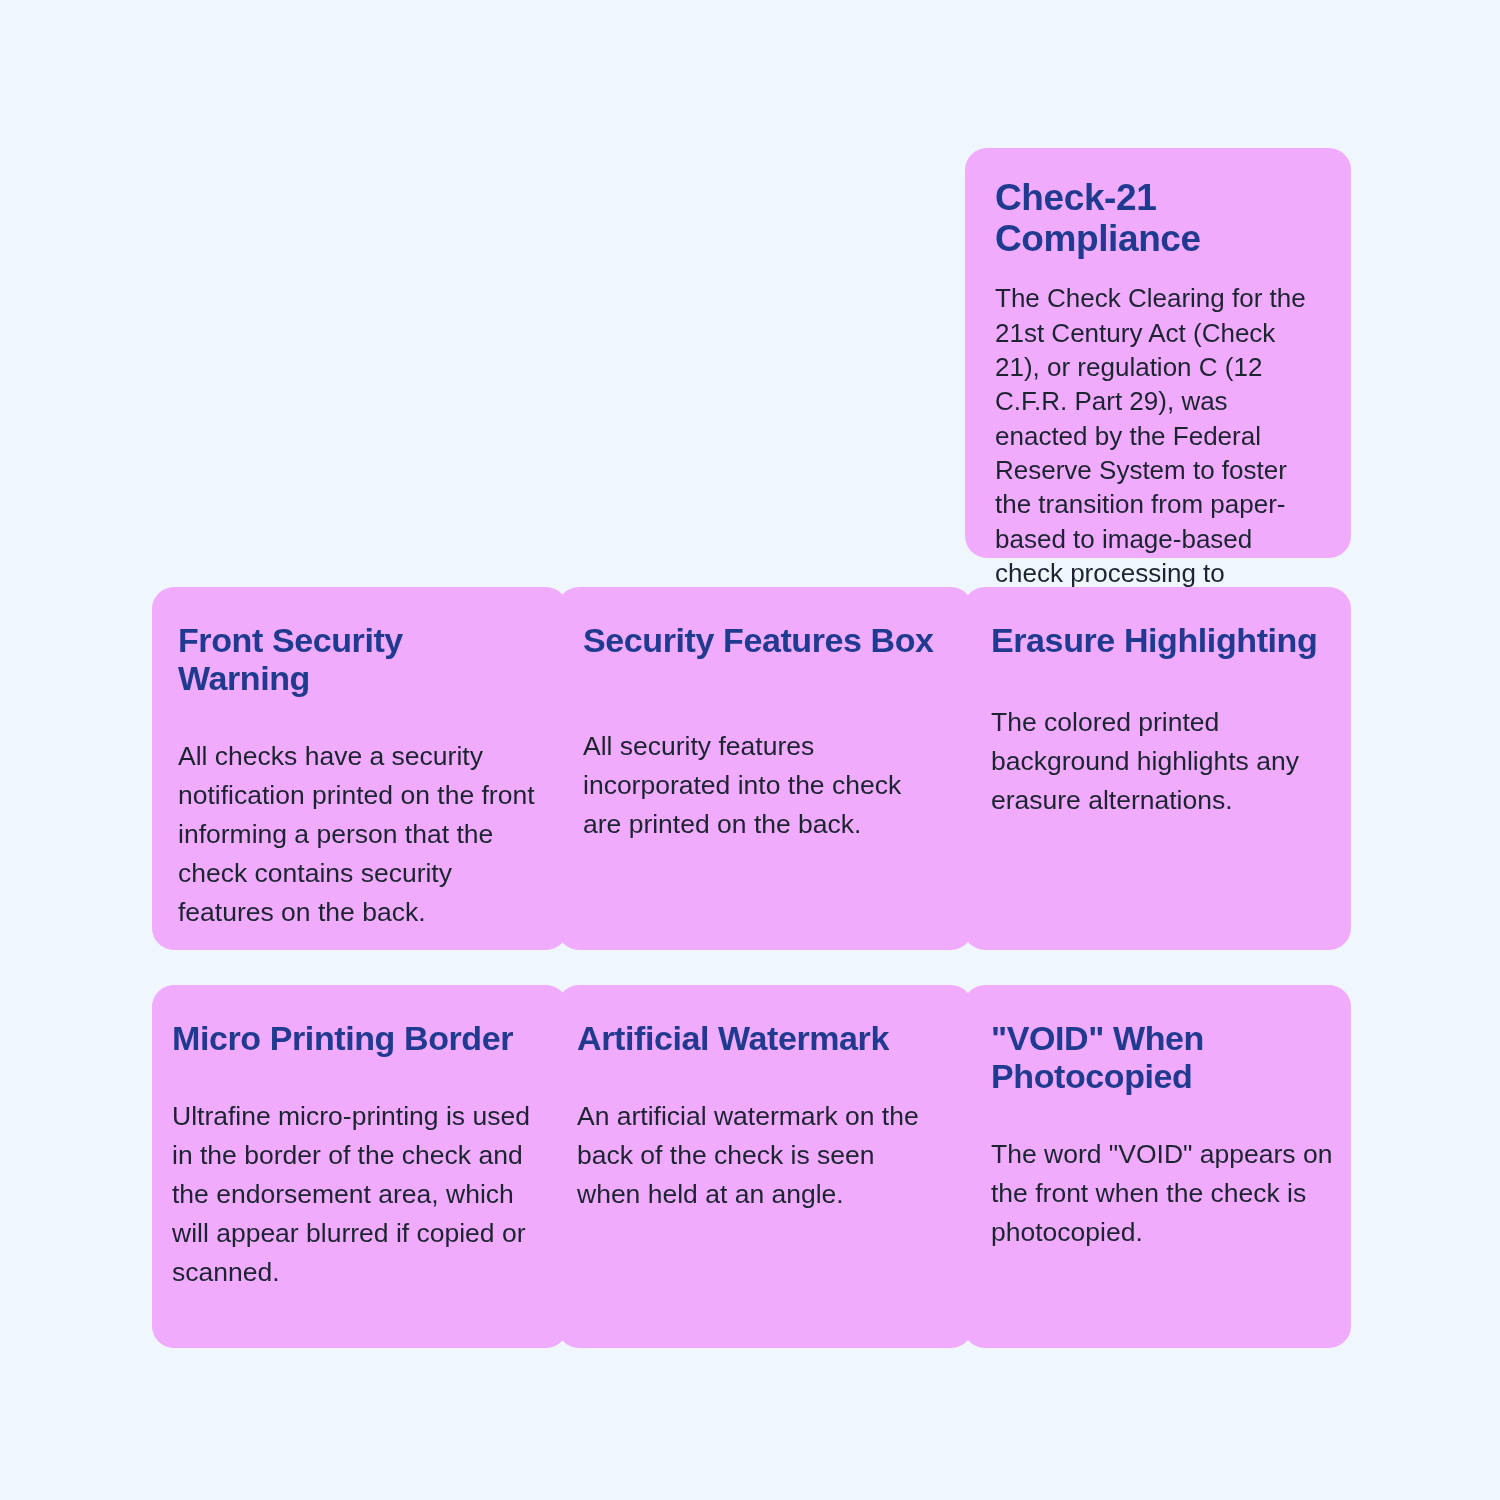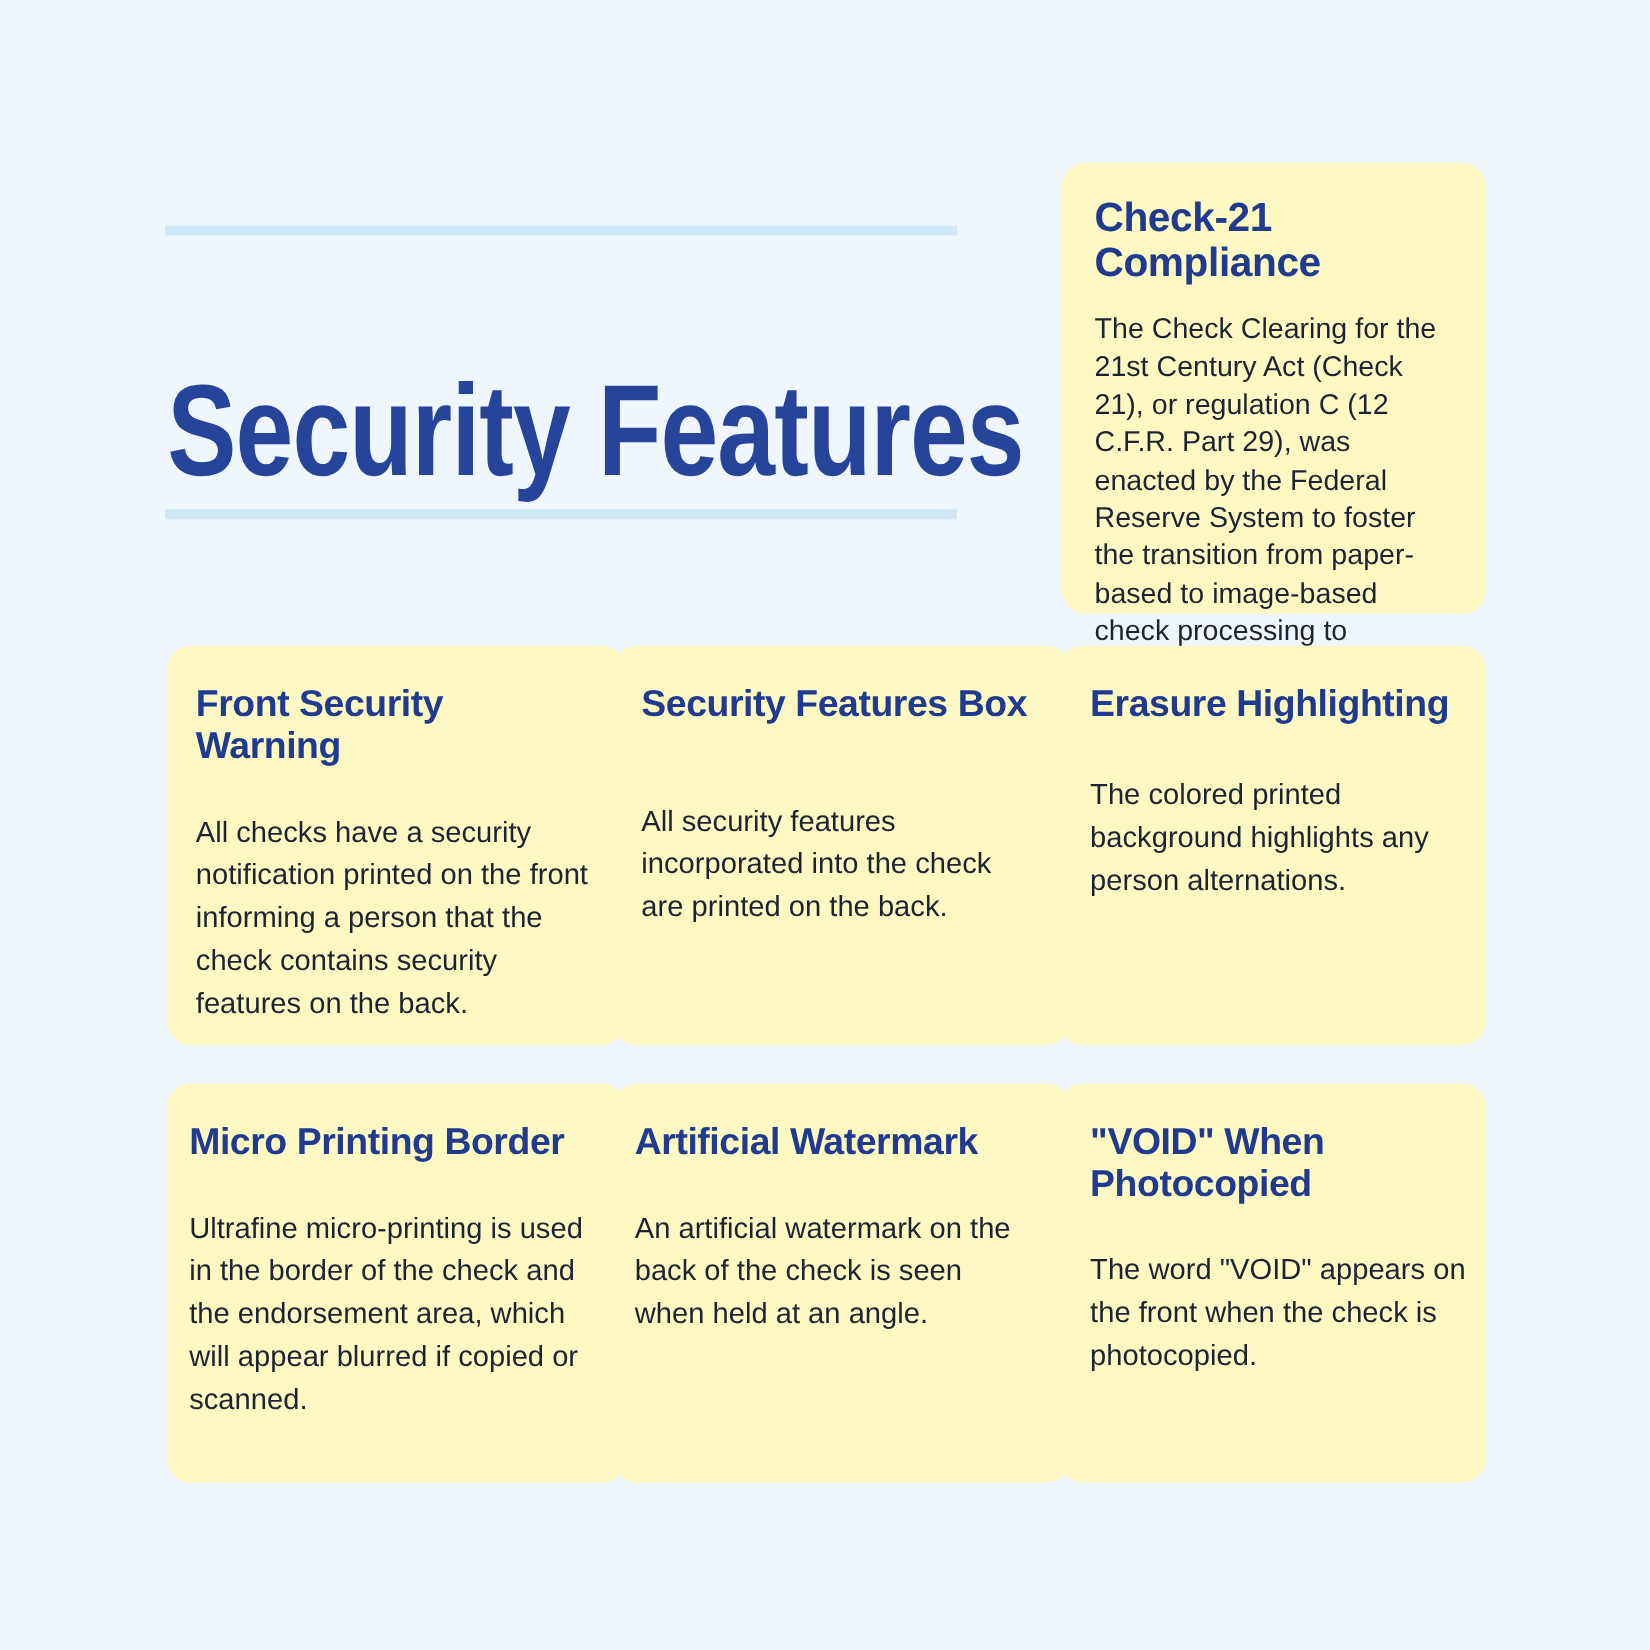--- a/index.html
+++ b/index.html
@@ -52,21 +52,21 @@
     line-height: 1.0;
     letter-spacing: -1px;
     transform: scaleX(0.80);
     transform-origin: left top;
     white-space: nowrap;
   }
 
   
   .card {
     position: absolute;
-    background: #fef9c3;
+    background: #f0abfc;
     border-radius: 22px;
     box-sizing: border-box;
   }
 
   .card-title {
     color: #1f3a8f;
     font-family: "Liberation Sans", sans-serif;
     font-weight: 700;
     font-size: 34px;
     line-height: 1.12;
@@ -119,44 +119,39 @@
   .col-3 .card-body { margin-top: 44px; }
   .col-2 .card-body { margin-top: 68px; }
   .row-2.col-3 .card-body { margin-top: 40px; }
   .row-2.col-2 .card-body { margin-top: 40px; }
 </style>
 </head>
 <body>
 
 <div class="page">
 
-  <div class="title-block">
-    <div class="rule rule-top"></div>
-    <h1 class="page-title">Security Features</h1>
-    <div class="rule rule-bottom"></div>
-  </div>
 
   <div class="card card-check21">
     <h2 class="card-title">Check-21 Compliance</h2>
     <p class="card-body">The Check Clearing for the 21st Century Act (Check 21), or regulation C (12 C.F.R. Part 29), was enacted by the Federal Reserve System to foster the transition from paper-based to image-based check processing to improve the efficiency of the nation's payment system.</p>
   </div>
 
   <div class="card grid-card col-1 row-1">
     <h2 class="card-title">Front Security Warning</h2>
     <p class="card-body">All checks have a security notification printed on the front informing a person that the check contains security features on the back.</p>
   </div>
 
   <div class="card grid-card col-2 row-1">
     <h2 class="card-title">Security Features Box</h2>
     <p class="card-body">All security features incorporated into the check are printed on the back.</p>
   </div>
 
   <div class="card grid-card col-3 row-1">
     <h2 class="card-title">Erasure Highlighting</h2>
-    <p class="card-body">The colored printed background highlights any person alternations.</p>
+    <p class="card-body">The colored printed background highlights any erasure alternations.</p>
   </div>
 
   <div class="card grid-card col-1 row-2">
     <h2 class="card-title">Micro Printing Border</h2>
     <p class="card-body">Ultrafine micro-printing is used in the border of the check and the endorsement area, which will appear blurred if copied or scanned.</p>
   </div>
 
   <div class="card grid-card col-2 row-2">
     <h2 class="card-title">Artificial Watermark</h2>
     <p class="card-body">An artificial watermark on the back of the check is seen when held at an angle.</p>

